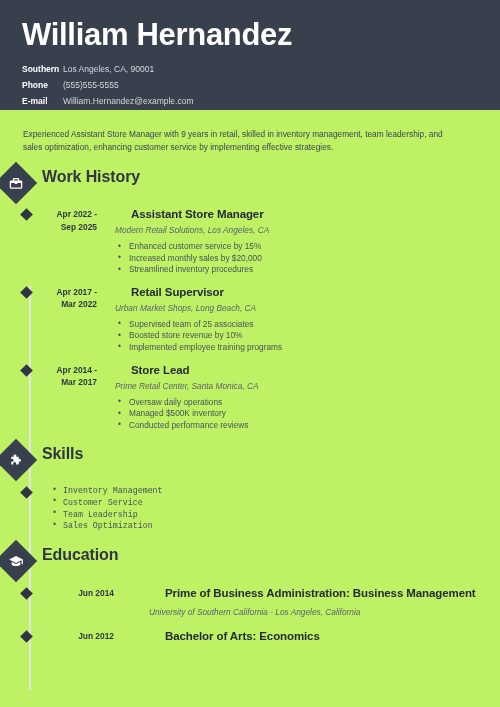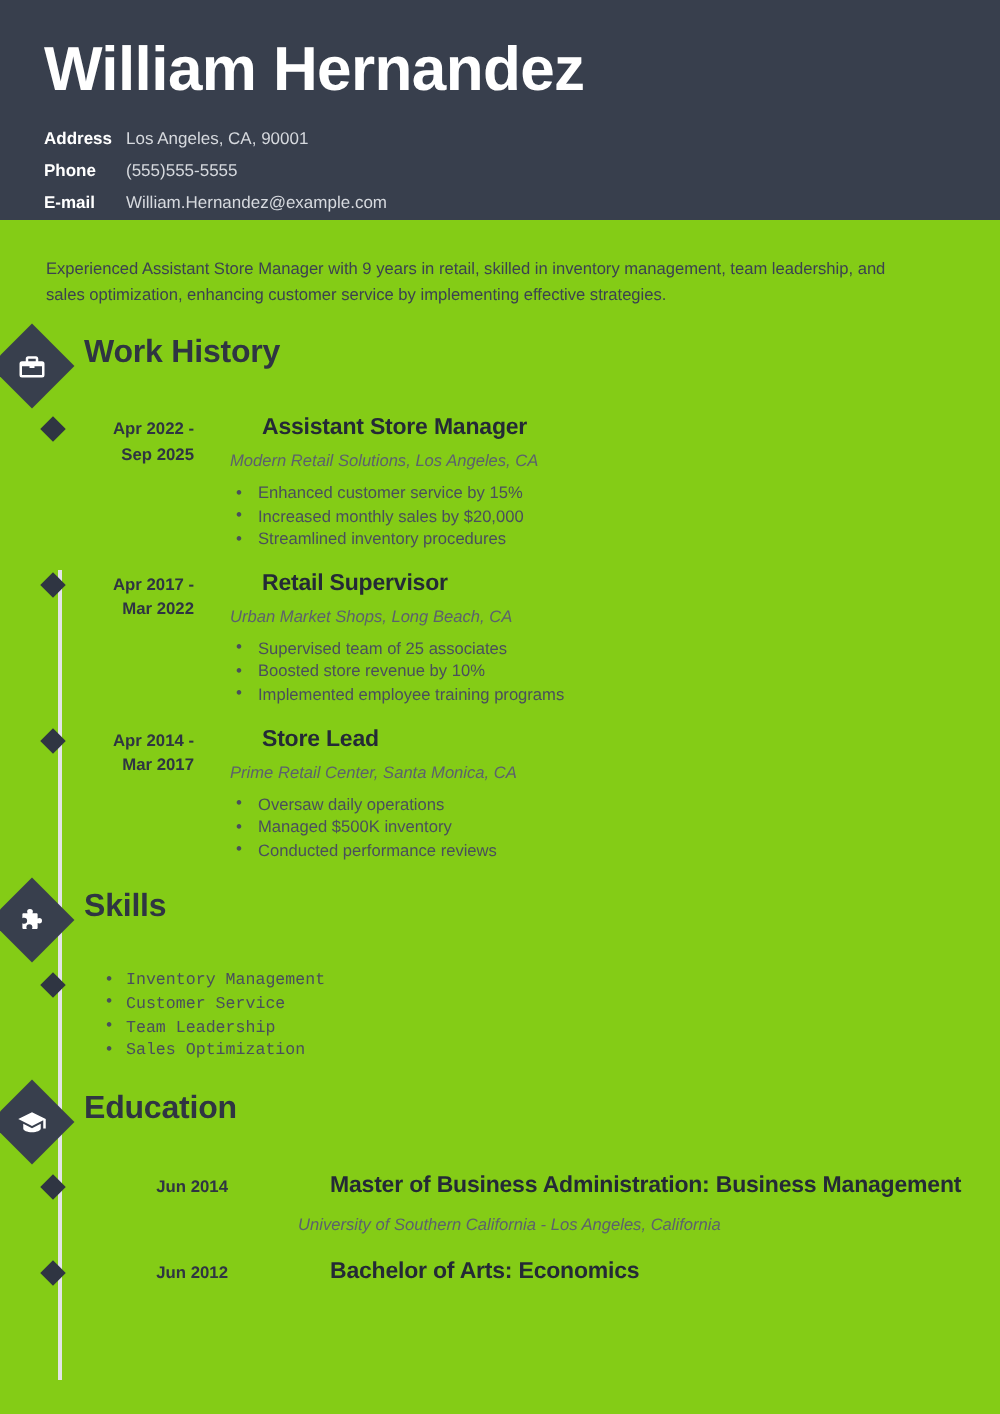--- a/index.html
+++ b/index.html
@@ -6,21 +6,21 @@
   html, body {
     width: 500px;
     height: 707px;
     background: #ffffff;
     font-family: "Liberation Sans", sans-serif;
   }
   .page {
     position: relative;
     width: 500px;
     height: 707px;
-    background: #84cc16;
+    background: #bef264;
     overflow: hidden;
   }
 
   
   .header {
     background: #383f4d;
     padding: 16px 22px 14px 22px;
     height: 110px;
   }
   .full-name {
@@ -211,21 +211,21 @@
 </style>
 </head>
 <body>
 
 <div class="page">
 
   <div class="header">
     <div class="full-name">William Hernandez</div>
 
     <div class="contact-row">
-      <span class="contact-label">Address</span>
+      <span class="contact-label">Southern</span>
       <span class="contact-value">Los Angeles, CA, 90001</span>
     </div>
     <div class="contact-row">
       <span class="contact-label">Phone</span>
       <span class="contact-value">(555)555-5555</span>
     </div>
     <div class="contact-row">
       <span class="contact-label">E-mail</span>
       <span class="contact-value">William.Hernandez@example.com</span>
     </div>
@@ -337,21 +337,21 @@
         </div>
         <div class="section-title">Education</div>
       </div>
 
       <div class="entry">
         <div class="entry-marker">
             <div class="dot"></div>
           </div>
         <div class="entry-dates">Jun 2014</div>
         <div class="entry-main">
-          <div class="entry-title">Master of Business Administration: Business Management</div>
+          <div class="entry-title">Prime of Business Administration: Business Management</div>
           <div class="entry-sub">University of Southern California - Los Angeles, California</div>
         </div>
       </div>
 
       <div class="entry">
         <div class="entry-marker">
             <div class="dot"></div>
           </div>
         <div class="entry-dates">Jun 2012</div>
         <div class="entry-main">

